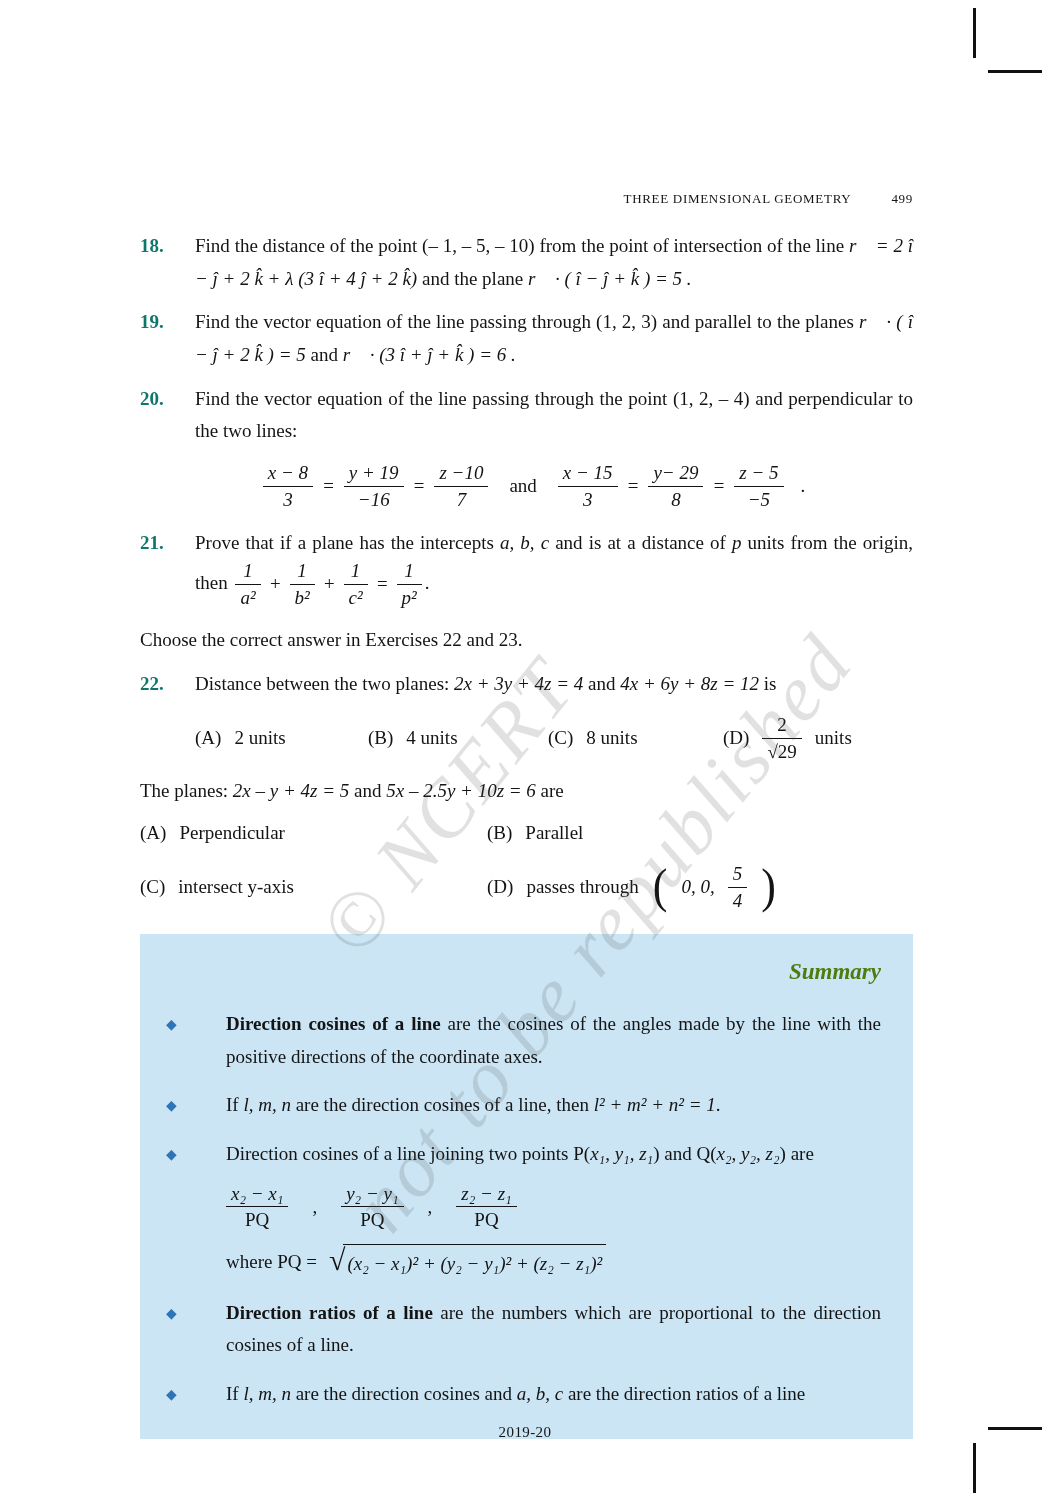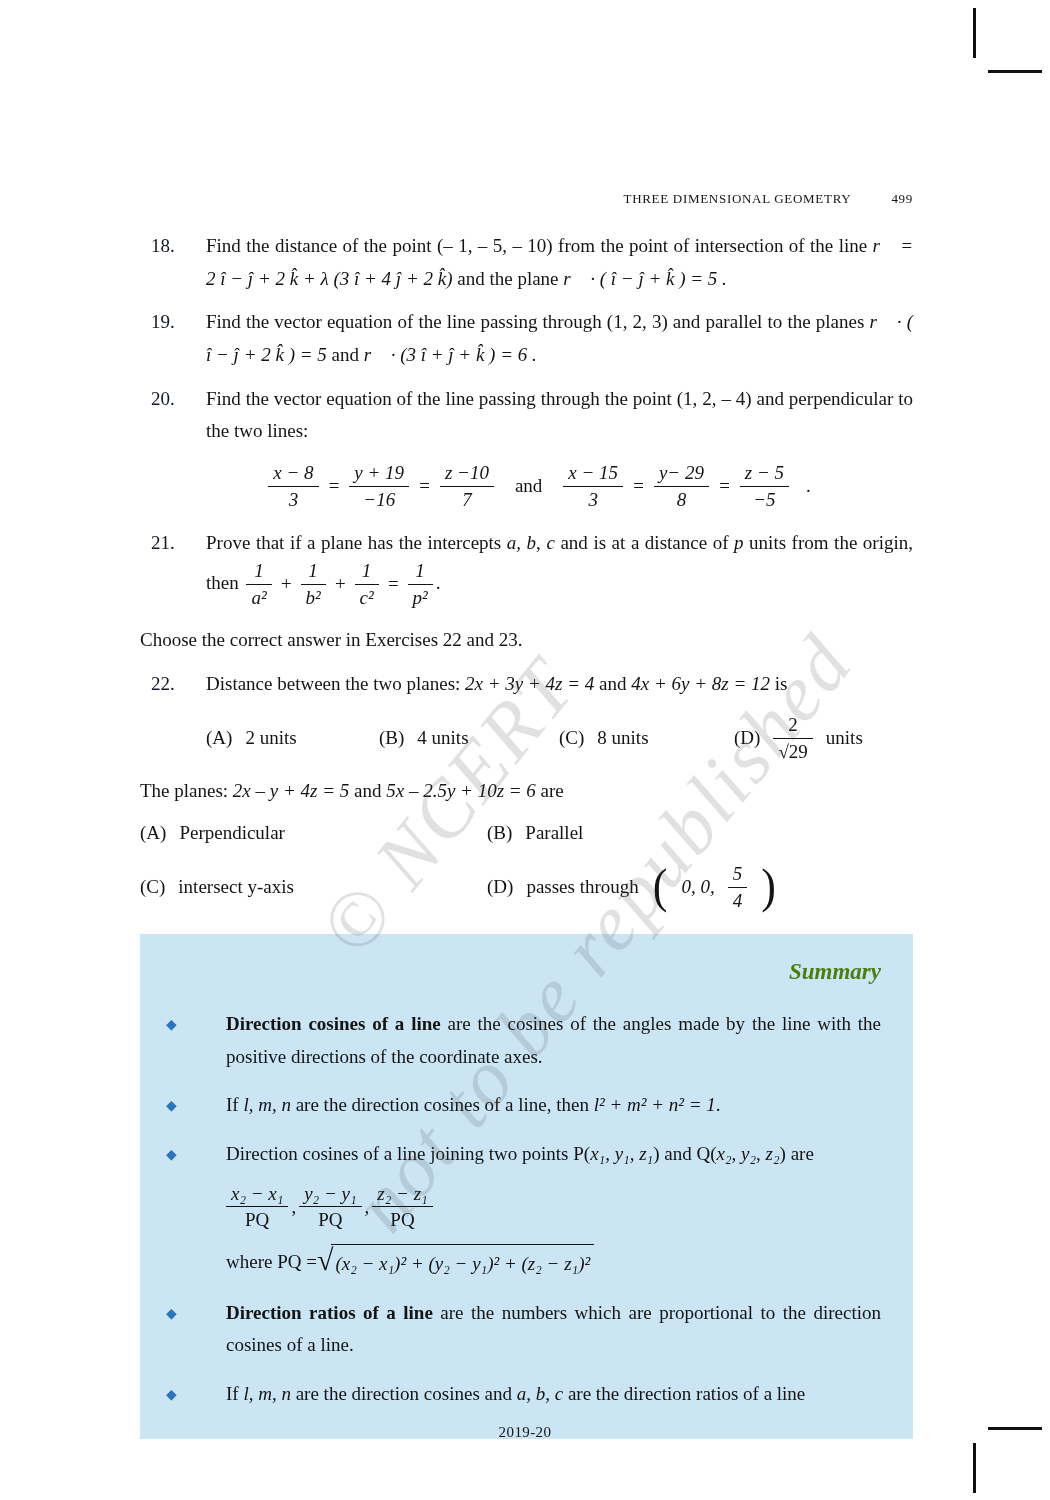--- a/index.html
+++ b/index.html
@@ -20,21 +20,21 @@
     text-align:right; font-size:13px; letter-spacing:0.7px;
   }
   .header .pageno { margin-left:40px; }
 
   .content {
     position:absolute; top:230px; left:140px; width:773px;
     font-size:19px; line-height:1.72;
   }
 
   .item { display:flex; margin-bottom:11px; }
-  .qnum { flex:0 0 55px; width:55px; font-weight:400; color:#0f172a;margin-left:11px; }
+  .qnum { flex:0 0 55px; width:55px; font-weight:700; color:#0f766e; }
   .qbody { flex:1; text-align:justify; }
 
   .m, .v { font-style:italic; }
 
   .frac { display:inline-block; text-align:center; vertical-align:middle; }
   .frac .fn { display:block; padding:0 5px 1px; line-height:1.25; }
   .frac .fd { display:block; border-top:1.5px solid #141414; padding:1px 5px 0; line-height:1.25; }
 
   .eqline {
     display:flex; justify-content:center; align-items:center; gap:9px;
@@ -68,24 +68,24 @@
     margin-top:22px; background:#cbe5f5; padding:18px 32px 28px 26px;
   }
   .summary-title {
     text-align:right; color:#4d7c0f; font-weight:700; font-style:italic;
     font-size:23px; margin-bottom:2px;
   }
   .bullet { display:flex; margin-top:16px; }
   .diamond { flex:0 0 36px; color:#2e74b8; font-size:14px; padding-top:5px; }
   .btext { flex:1; text-align:justify;margin-left:24px; }
 
-  .frac-row { display:flex; align-items:center; gap:3px; margin:11px 0 4px; }
+  .frac-row { display:flex; align-items:center; gap:24px; margin:11px 0 4px; }
   .frac-row .fn { font-style:italic; }
 
-  .where-line { display:flex; align-items:center; gap:0; margin-top:12px; }
+  .where-line { display:flex; align-items:center; gap:12px; margin-top:12px; }
   .sqrt { display:inline-flex; align-items:flex-start; }
   .sqrt .rad { font-size:30px; line-height:1.05; margin-right:-2px; }
   .sqrt .rcd { border-top:1.6px solid #141414; padding:3px 4px 0; font-style:italic; }
 
   .footer {
     position:absolute; left:0; right:0; top:1424px;
     text-align:center; font-size:15px; letter-spacing:0.4px;
   }
 
   .watermark {

